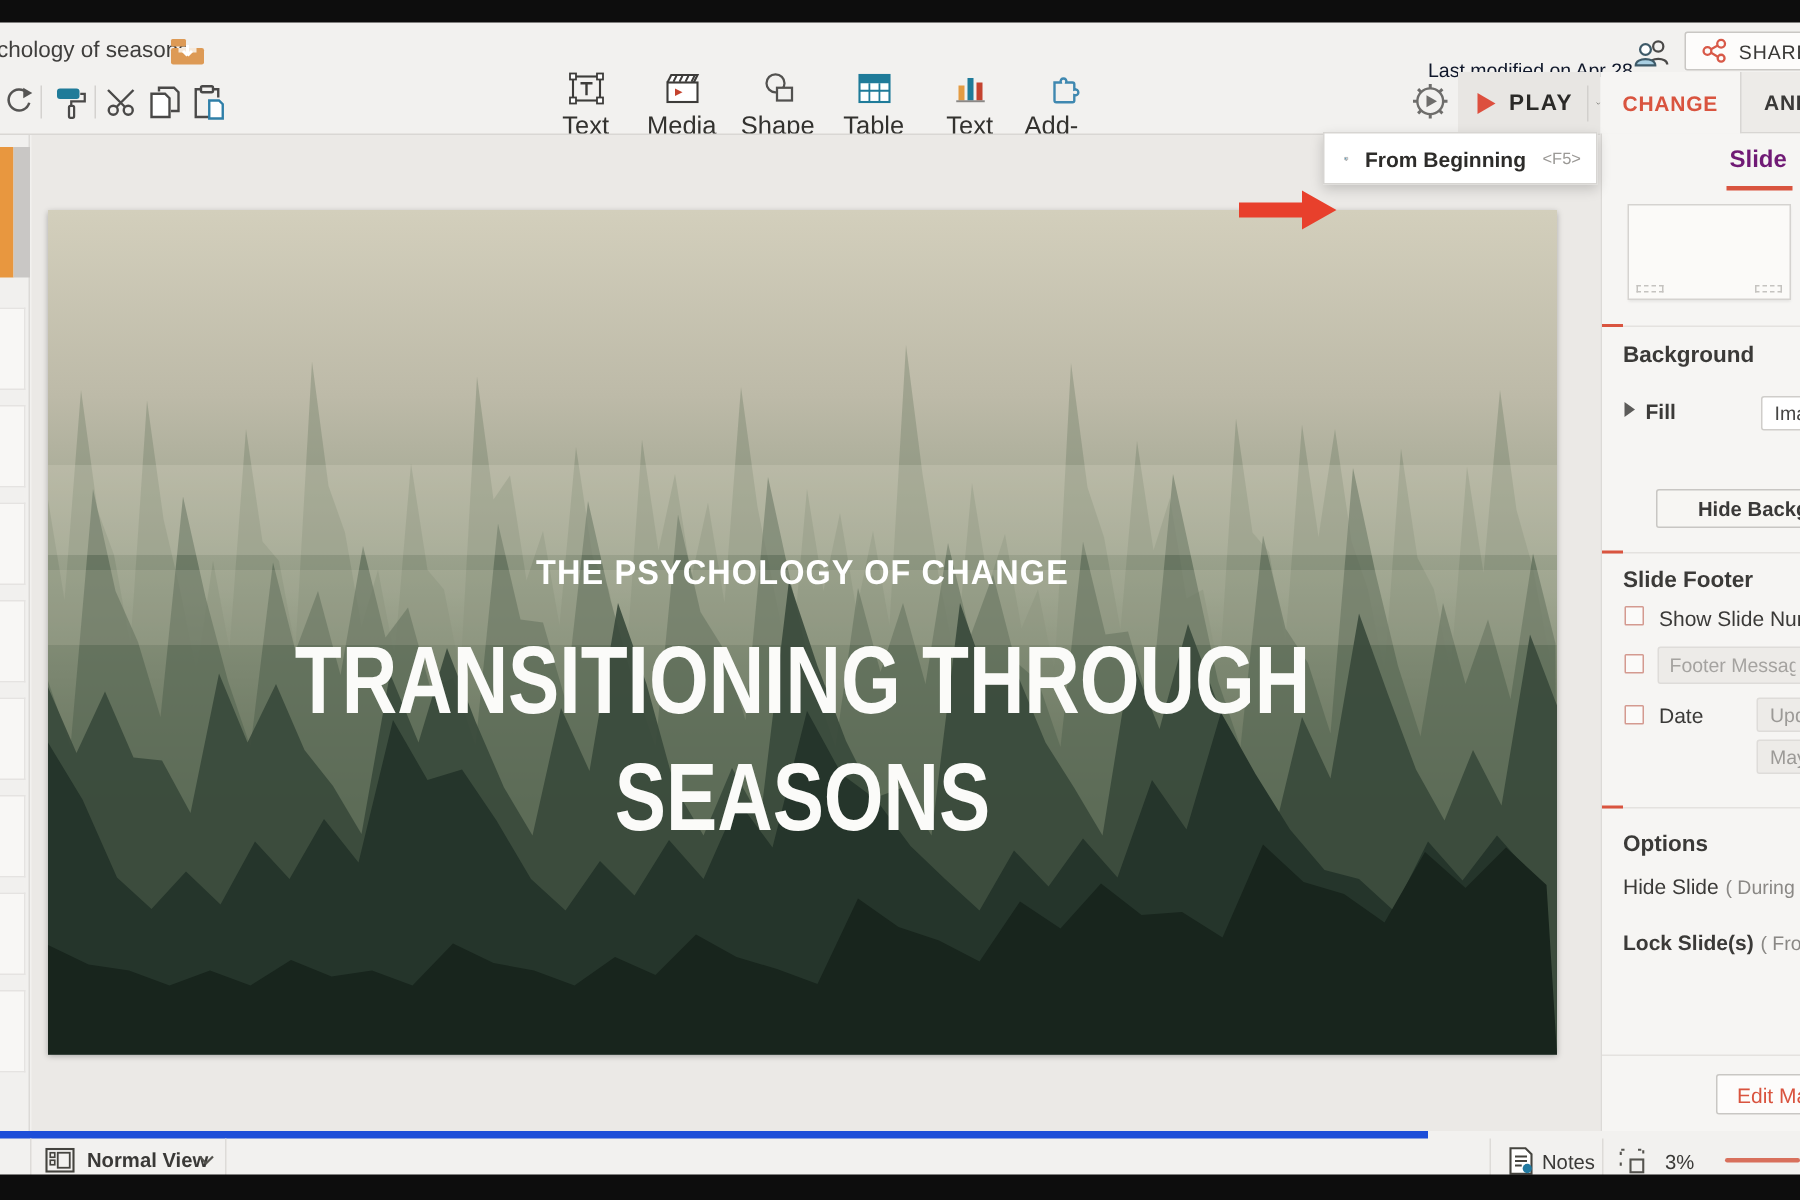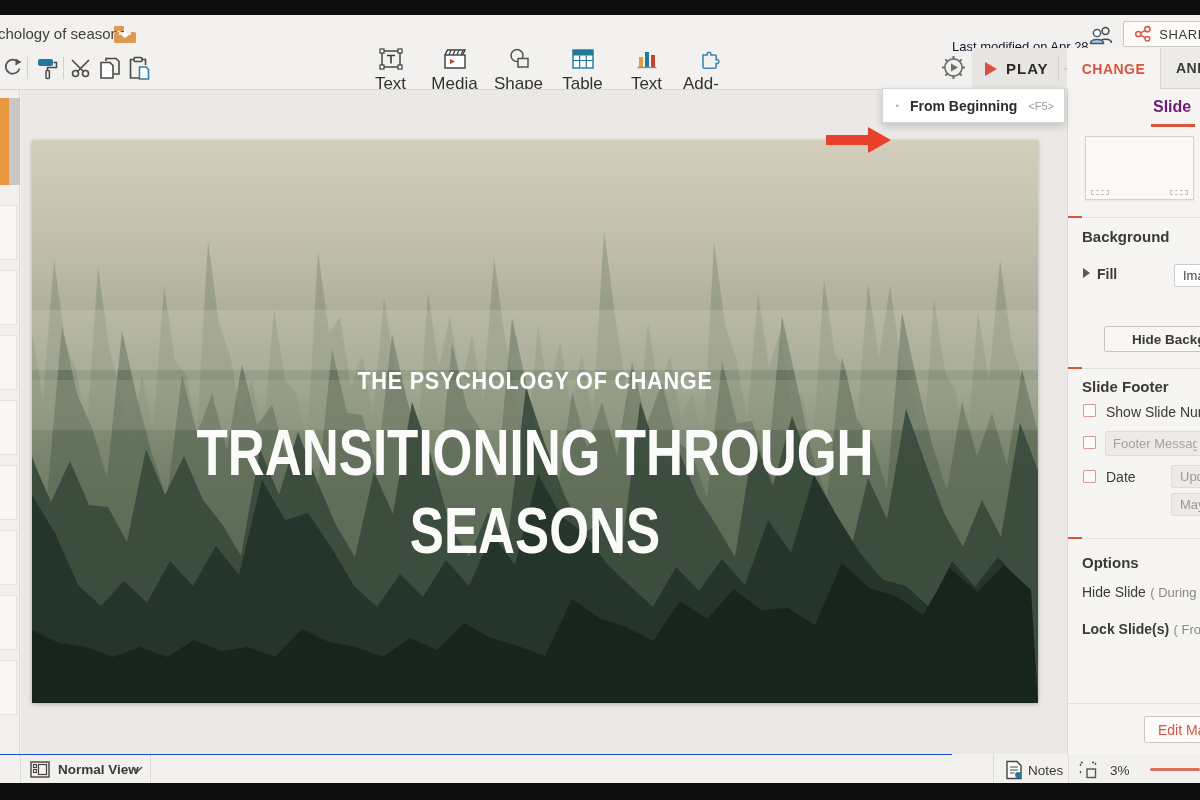--- a/index.html
+++ b/index.html
@@ -108,21 +108,21 @@
           font-size:13px;color:#45443f;padding:0 7px;font-family:"Liberation Sans",sans-serif;}
   .pinput::placeholder{color:#a5a3a0;}
   .opt-note{font-size:13px;color:#8a8885;white-space:nowrap;}
   .edit-master-btn{left:76px;top:627px;width:120px;height:27px;background:#fdfcfb;
                    border:1px solid #c9c7c4;border-radius:2px;font-size:14px;color:#d9543f;
                    display:flex;align-items:center;padding-left:13px;cursor:pointer;
                    white-space:nowrap;}
 
   
   .statusbar{left:0;top:754px;width:952px;height:29px;background:#f2f1ef;
-             border-top:1px solid #1d4ed8;}
+             border-top:5px solid #1d4ed8;}
   .statusbar .abs{position:absolute;}
   .sb-sep{width:1px;height:28px;background:#dddbd8;top:0;}
   .sb-text{font-size:13.5px;color:#3a3937;white-space:nowrap;}
   .sb-chev{cursor:pointer;}
   .zoom-line{left:1150px;top:13px;width:50px;height:3px;background:#d8705c;border-radius:2px;cursor:pointer;}
 </style>
 </head>
 <body>
 
 <div class="screen">

